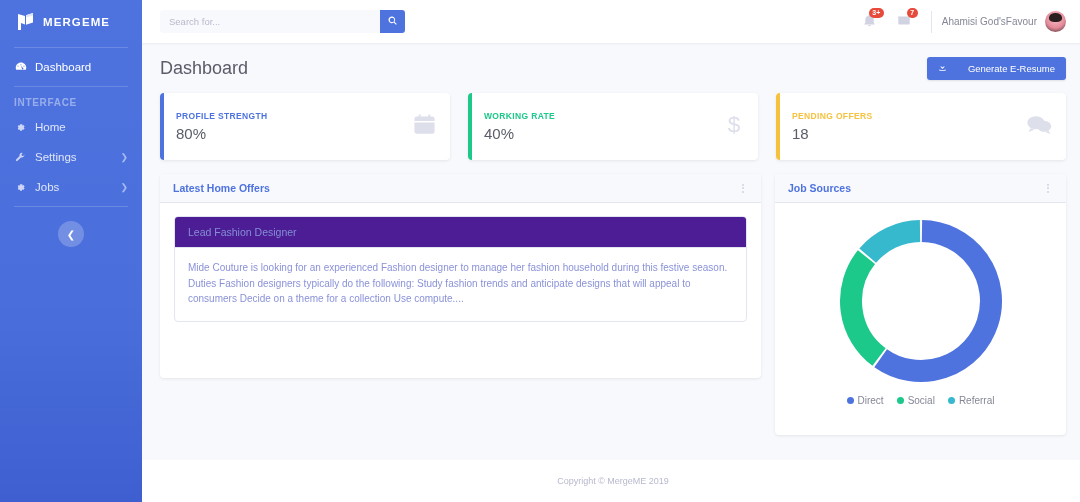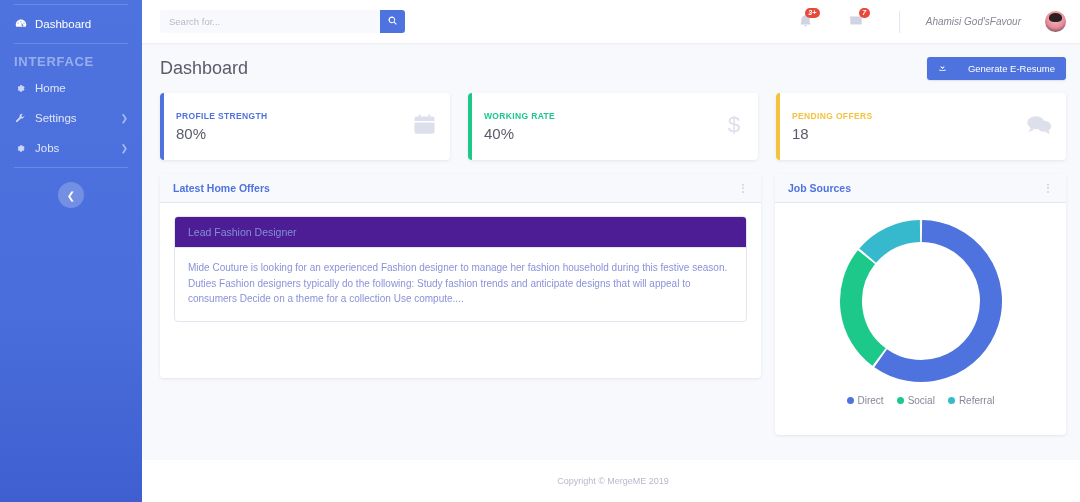--- a/index.html
+++ b/index.html
@@ -32,21 +32,21 @@
     padding: 9px 14px; font-size: 11.5px; color: rgba(255,255,255,0.82);
     position: relative; cursor: pointer;
   }
   .nav-item.active { color: #fff; font-weight: normal; }
   .nav-item .ico { width: 13px; display: flex; justify-content: center; opacity: .72; }
   .nav-item.active .ico { opacity: 1; }
   .nav-chevron {
     position: absolute; right: 14px; font-size: 9px; opacity: .62;
   }
   .nav-head {
-    font-size: 13px; letter-spacing: .7px; font-weight: bold;
+    font-size: 10px; letter-spacing: .7px; font-weight: bold;
     color: rgba(255,255,255,0.42); padding: 6px 14px 4px;
   }
   .collapse-wrap { display: flex; justify-content: center; margin-top: 14px; }
   .collapse-btn {
     width: 26px; height: 26px; border-radius: 50%;
     background: rgba(255,255,255,0.22); color: #fff;
     display: flex; align-items: center; justify-content: center;
     font-size: 10px; cursor: pointer; border: none;
   }
 
@@ -63,21 +63,21 @@
     flex: 1; border: none; outline: none; background: #f8f9fc;
     font-size: 9.5px; color: #6e707e; padding: 0 9px;
     border-radius: 3px 0 0 3px; font-family: "Liberation Sans", sans-serif;
   }
   .searchbox input::placeholder { color: #b7b9cc; }
   .search-btn {
     width: 25px; background: #4e73df; border: none; border-radius: 0 3px 3px 0;
     color: #fff; font-size: 10px; cursor: pointer; display: flex;
     align-items: center; justify-content: center;
   }
-  .topbar-right { margin-left: auto; display: flex; align-items: center; gap: 16px; font-style: italic; }
+  .topbar-right { margin-left: auto; display: flex; align-items: center; gap: 0; }
   .bell-wrap {
     position: relative; width: 34px; display: flex; justify-content: center;
     cursor: pointer;
   }
   .badge {
     position: absolute; top: -5px; right: 3px; background: #e74a3b; color: #fff;
     font-size: 7px; font-weight: bold; border-radius: 7px; padding: 1px 3.5px;
     line-height: 1.2;
   }
   .topbar-sep { width: 1px; height: 22px; background: #e3e6f0; margin: 0 10px; }
@@ -172,20 +172,30 @@
     justify-content: center; flex: 0 0 42px; margin-top: 14px;
   }
   .footer-text { font-size: 9px; color: #b7b9cc; }
 </style>
 </head>
 <body>
 
 <div class="app">
 
   <aside class="sidebar">
+    <div class="brand">
+      <span class="brand-mark">
+        <svg width="20" height="19" viewBox="0 0 20 19">
+          <path d="M2 2 L2 18 L5 18 L5 11 L9 12.5 L9 4 L2 2 Z" fill="#ffffff"></path>
+          <path d="M10 3.2 L10 12.8 L17 10.6 L17 1 L10 3.2 Z" fill="#ffffff"></path>
+          <path d="M10 3.2 L17 1 L17 3.4 L10 5.6 Z" fill="#dfe6fb"></path>
+        </svg>
+      </span>
+      <span class="brand-name">MERGEME</span>
+    </div>
 
     <div class="side-divider"></div>
 
     <div class="nav-item active">
       <span class="ico">
         <svg width="12" height="12" viewBox="0 0 16 16" fill="#ffffff">
           <path d="M8 2C4.1 2 1 5.1 1 9c0 1 .2 2 .6 2.8h12.8c.4-.8.6-1.8.6-2.8 0-3.9-3.1-7-7-7zm0 2.2c.4 0 .7.3.7.7s-.3.8-.7.8-.8-.4-.8-.8.4-.7.8-.7zM4 6c.4 0 .8.3.8.7S4.4 7.5 4 7.5s-.7-.4-.7-.8S3.6 6 4 6zm8 0c.4 0 .7.3.7.7s-.3.8-.7.8-.8-.4-.8-.8.4-.7.8-.7zM8 6.3l3 3.2c.4.5.3 1.2-.2 1.5s-1.1.2-1.4-.3L8 6.3z"></path>
         </svg>
       </span>
       <span>Dashboard</span>

